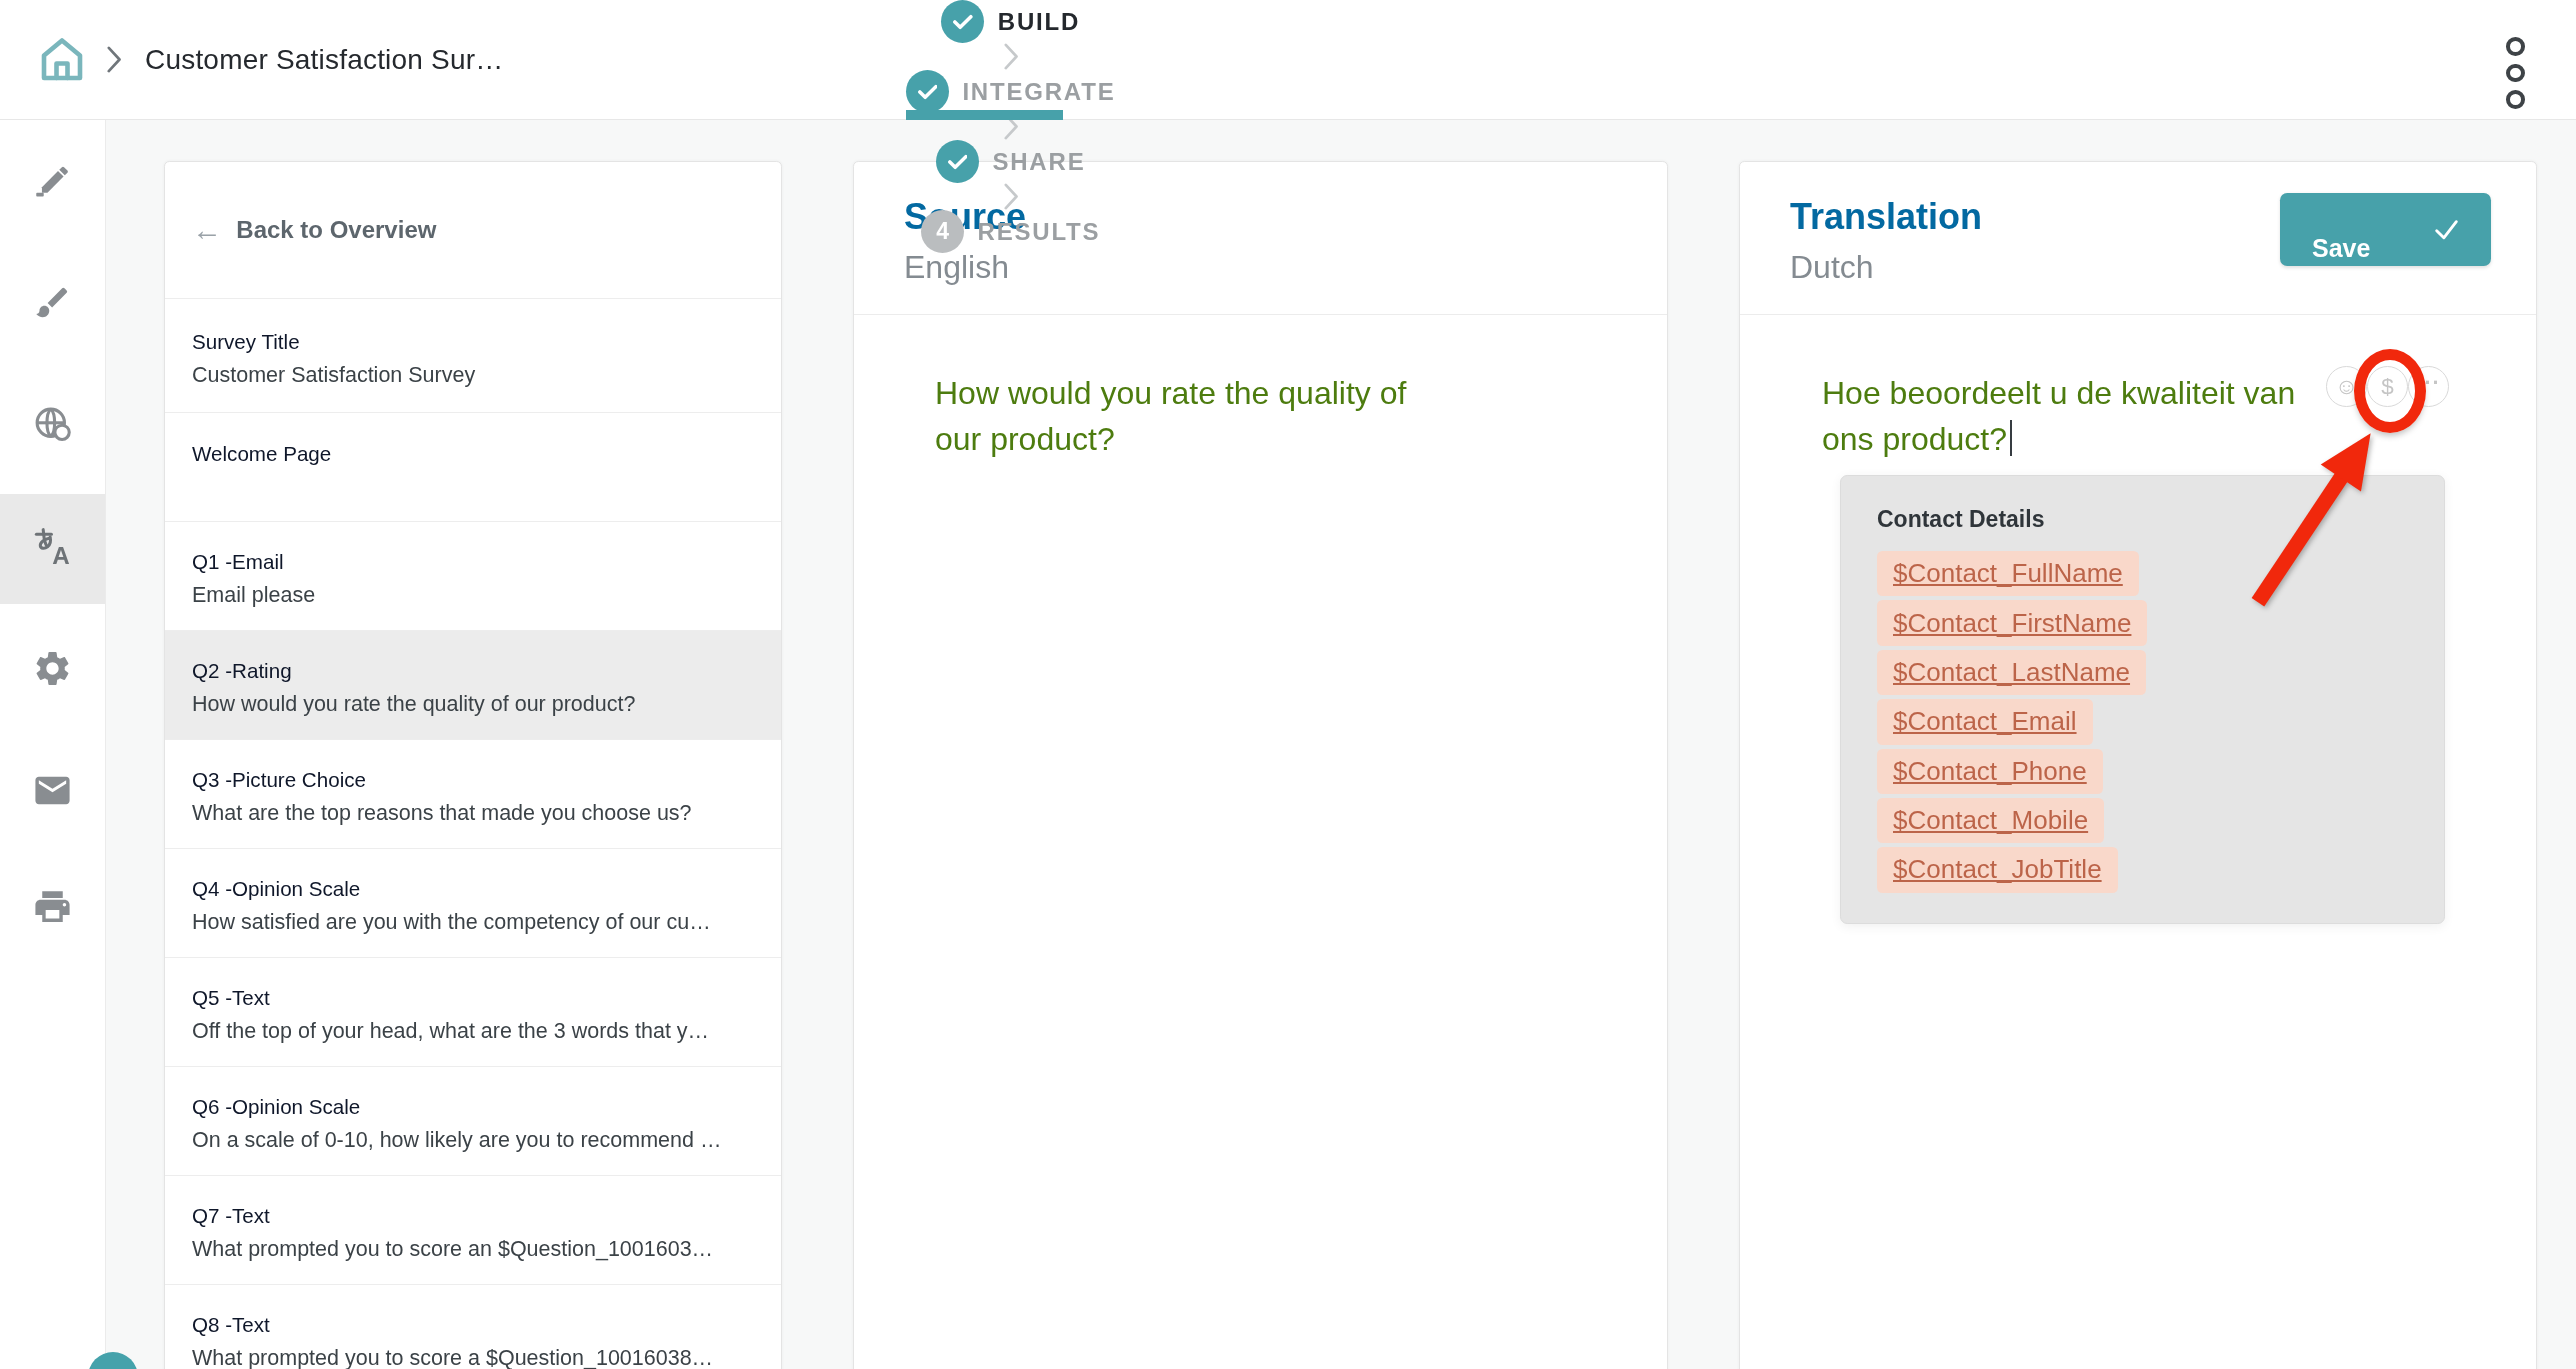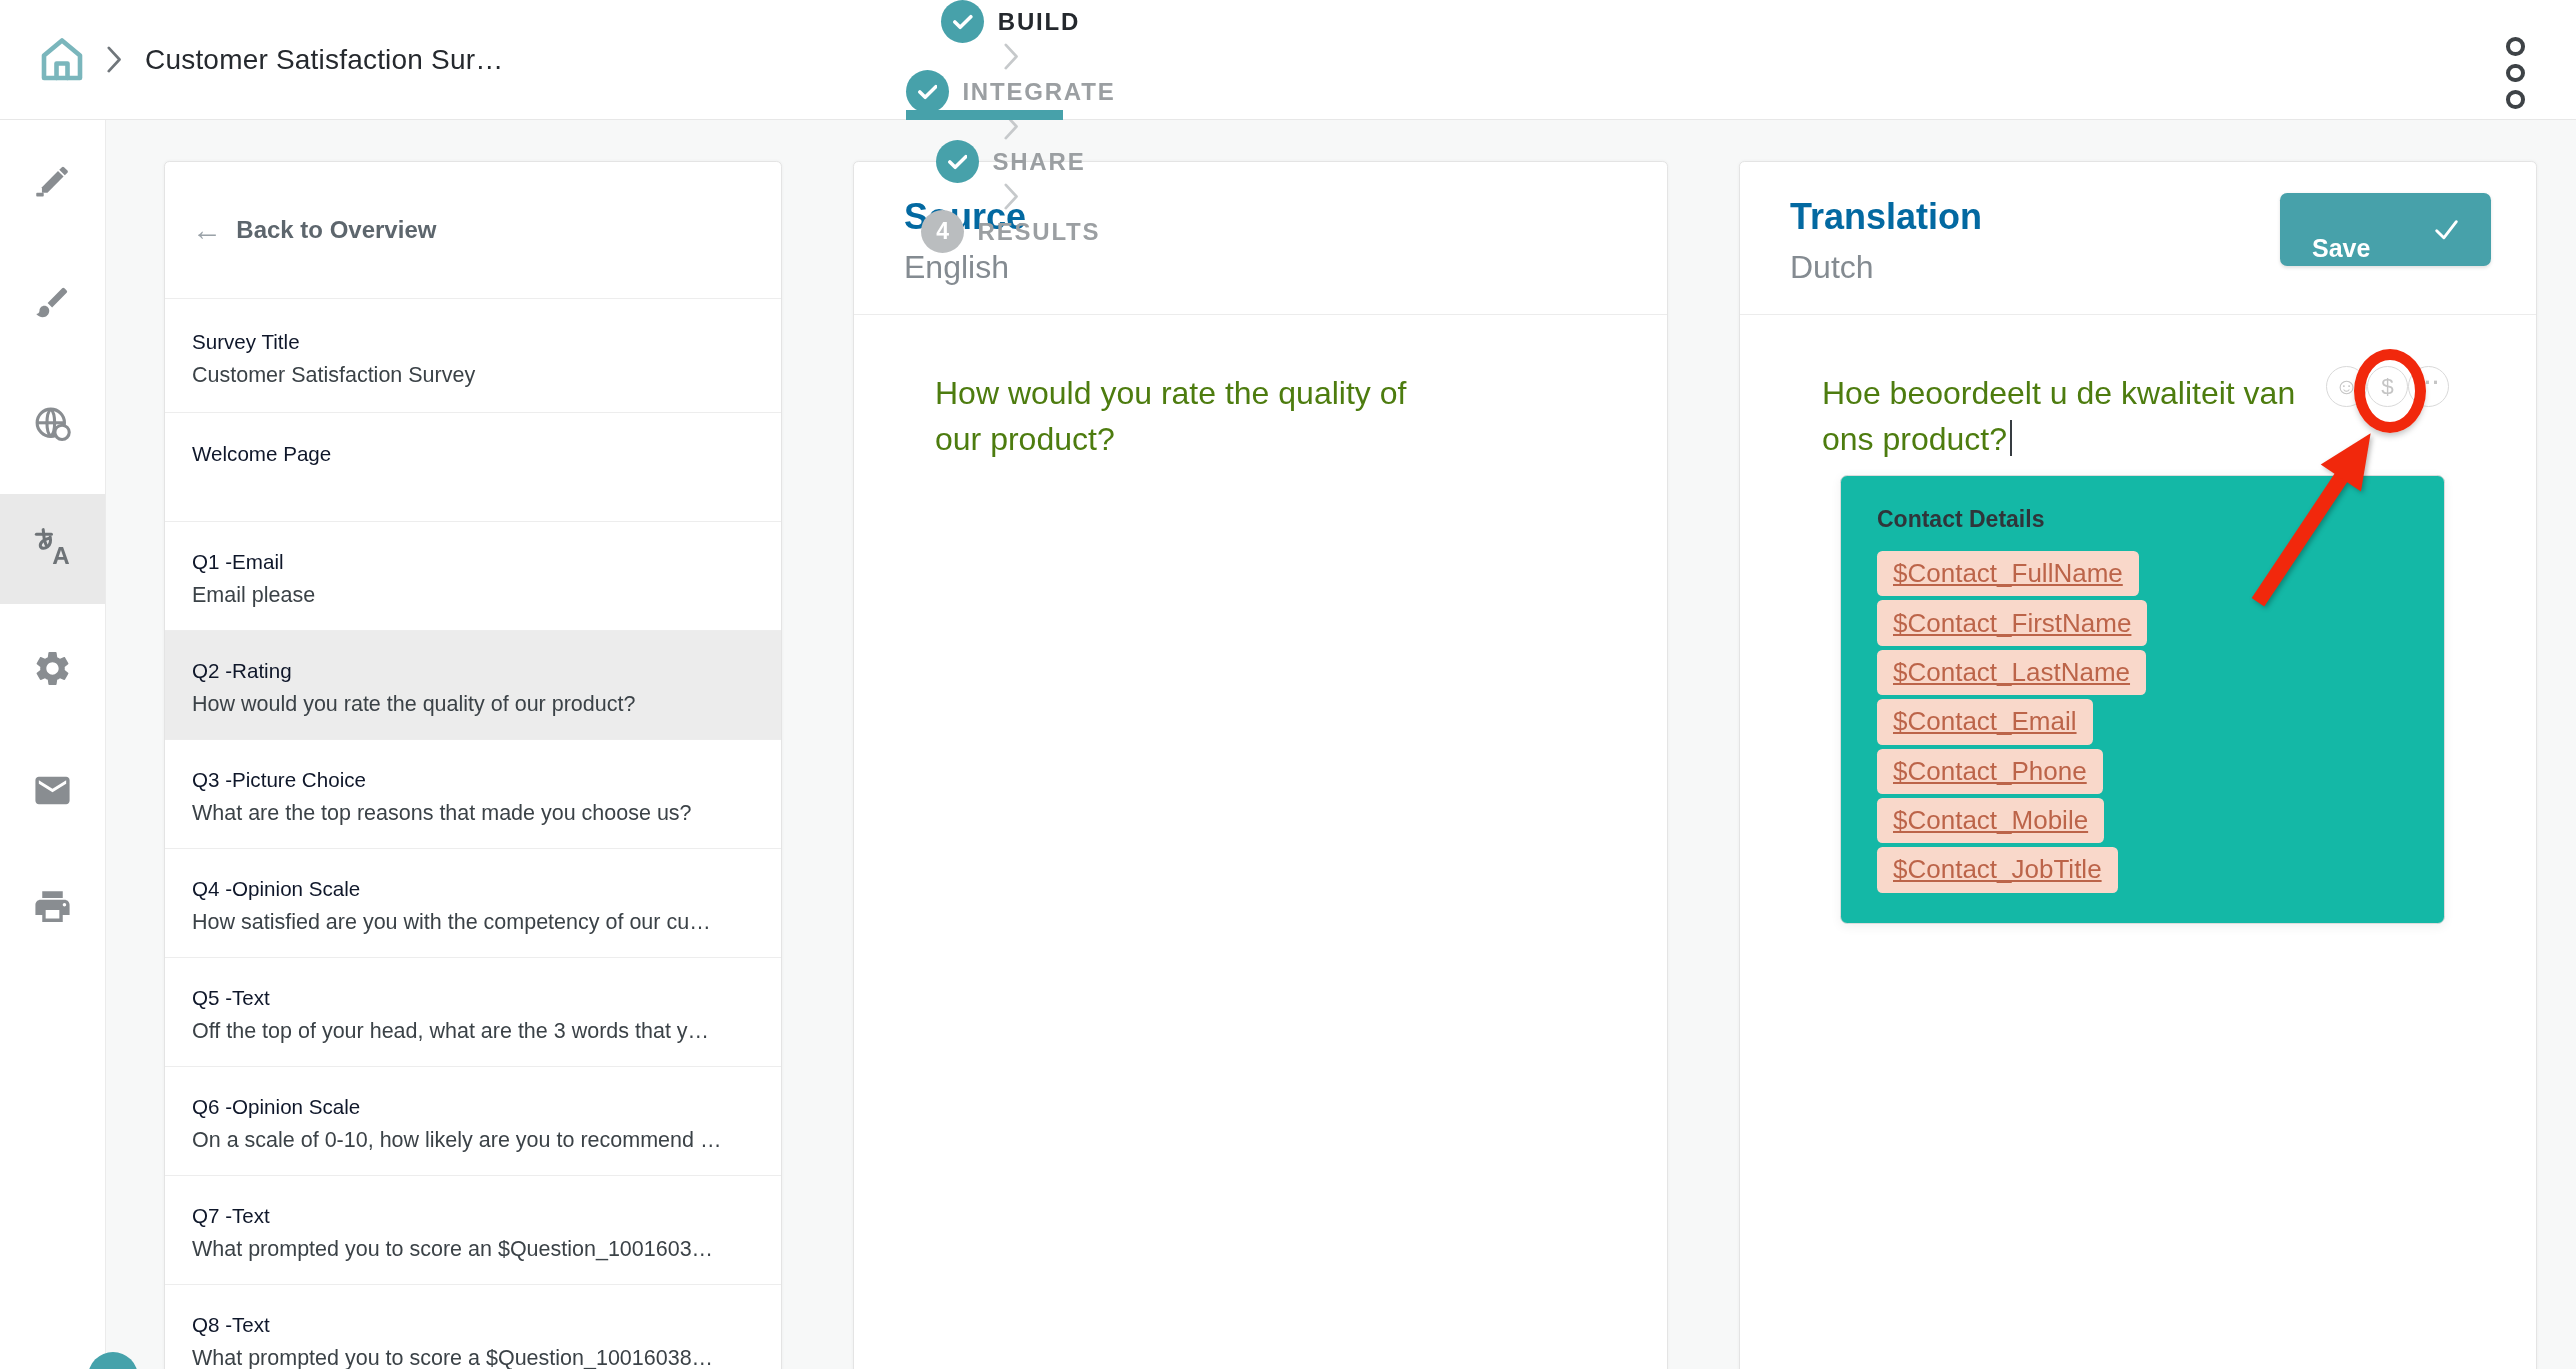--- a/index.html
+++ b/index.html
@@ -72,21 +72,21 @@
   .tb-circles{position:absolute;left:586px;top:51px;display:flex;}
   .tb-circle{width:41px;height:41px;border:1.8px solid #d9d9d9;border-radius:50%;background:#fff;
     box-sizing:border-box;display:flex;align-items:center;justify-content:center;
     color:#c5c5c5;cursor:pointer;flex:none;}
   .tb-emoji{font-size:23px;}
   .tb-dollar{font-size:22.4px;}
   .tb-more{font-size:21.5px;font-weight:bold;letter-spacing:0.9px;padding-bottom:5.4px;}
 
   
   .dropdown{position:absolute;left:1840px;top:475px;width:605px;height:449px;box-sizing:border-box;
-    background:#14b8a6;border:0.9px solid #dcdcdc;border-radius:7.2px;padding:30px 36px;overflow:hidden;
+    background:#e5e5e5;border:0.9px solid #dcdcdc;border-radius:7.2px;padding:30px 36px;overflow:hidden;
     box-shadow:0 2.7px 10.7px rgba(0,0,0,.06);z-index:10;}
   .dd-title{font-size:23px;font-weight:bold;color:#2f353a;margin-bottom:18px;}
   .pill{display:table;padding:7.2px 16px;background:#f9d8ca;border-radius:5.4px;color:#bc6449;
     font-size:26px;margin-bottom:4px;white-space:nowrap;cursor:pointer;text-decoration:underline;}
 
   
   .red-ring{position:absolute;left:2354px;top:349px;width:72px;height:84px;box-sizing:border-box;
     border:11.6px solid #f1280c;border-radius:50%;z-index:40;
     box-shadow:0 4.5px 6.3px -1.8px rgba(0,0,0,.25);}
   .annotation-arrow{position:absolute;left:2232px;top:417px;z-index:40;

